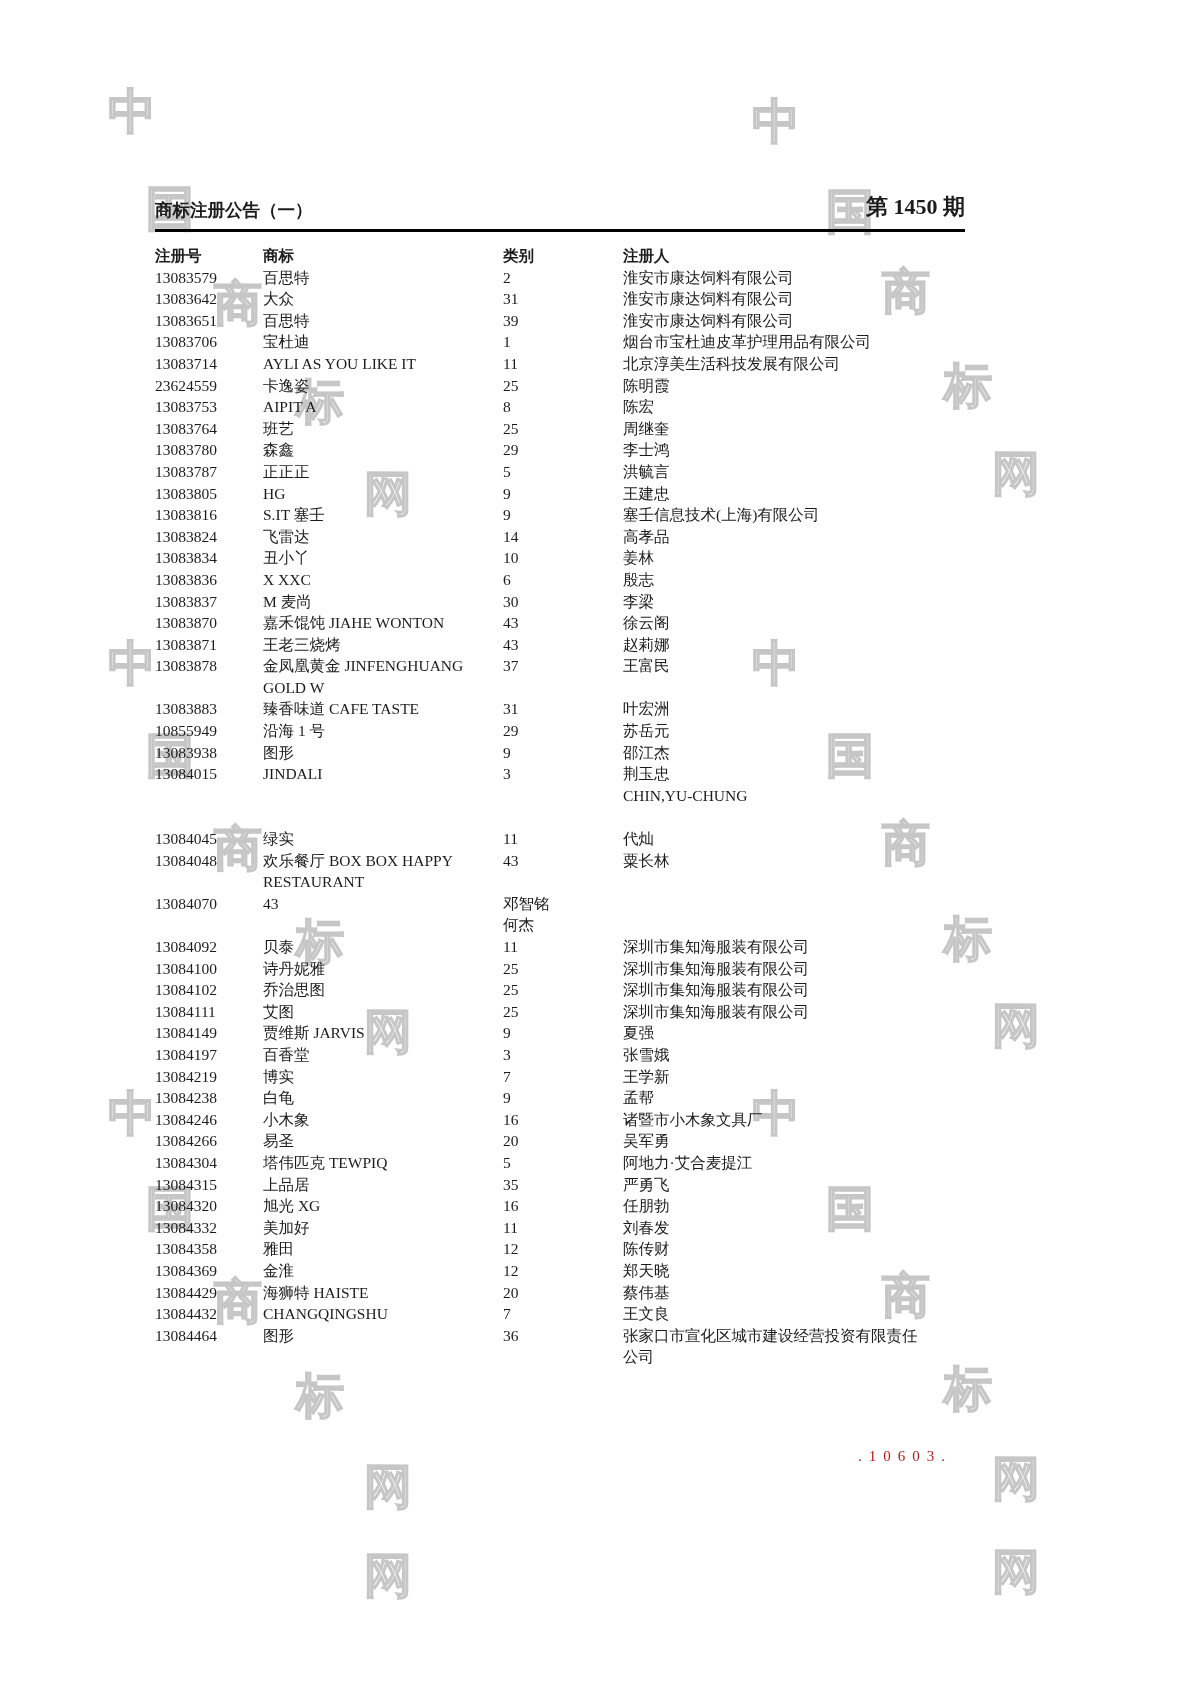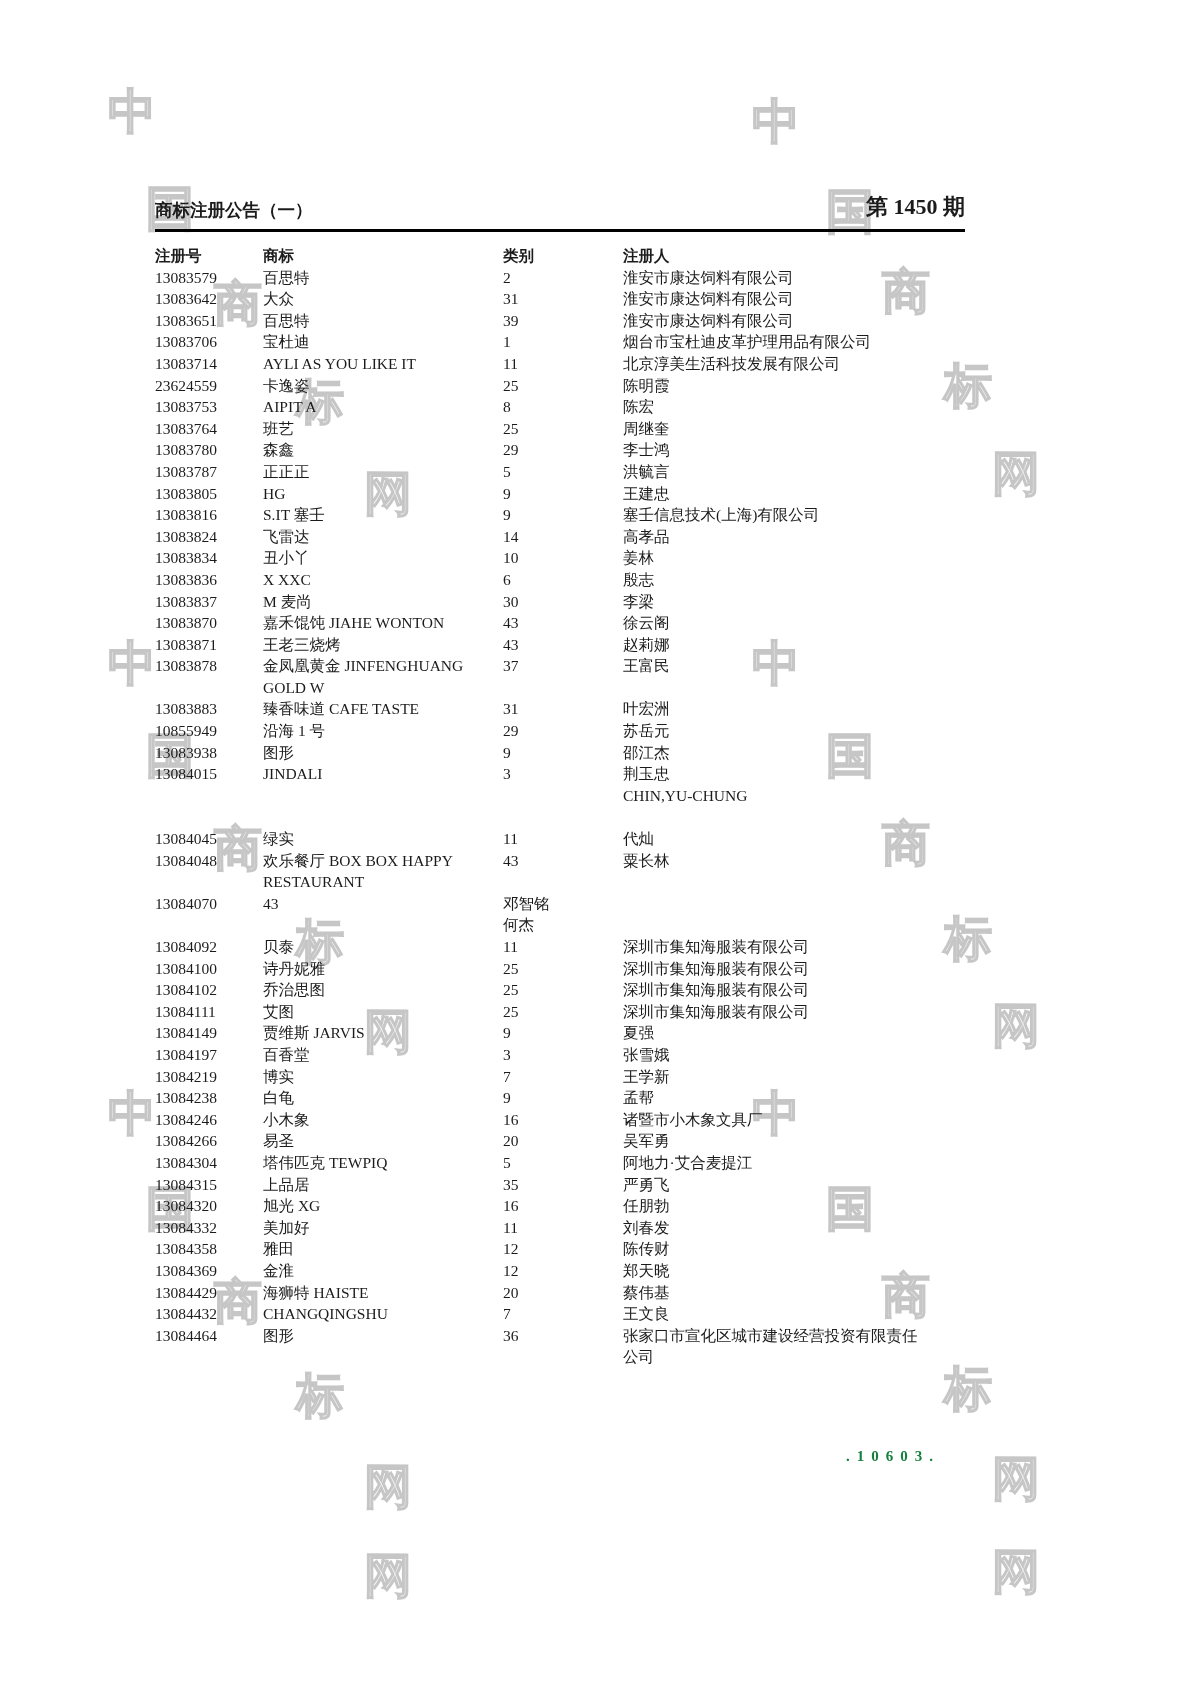--- a/index.html
+++ b/index.html
@@ -25,22 +25,22 @@
   .doc-issue{font-weight:bold;font-size:22px;}
   .thead{
     display:grid;grid-template-columns:108px 240px 120px 1fr;
     font-weight:bold;font-size:15.5px;line-height:21.6px;margin-top:13px;
   }
   .tbody{font-size:15.5px;}
   .row{display:grid;grid-template-columns:108px 240px 120px 1fr;align-items:start;}
   .cell{line-height:21.6px;}
   .cell .ln{min-height:21.6px;}
   .pageno{
-    position:absolute;right:250px;top:1448px;z-index:1;
-    font-size:15px;letter-spacing:7px;color:#15803d;font-weight:bold;
+    position:absolute;right:238px;top:1448px;z-index:1;
+    font-size:15px;letter-spacing:7px;color:#b91c1c;
   }
 </style>
 </head>
 <body>
 
 <div class="wm-layer">
     <span style="left: 108px; top: 88px;">中</span>
     <span style="left: 146px; top: 185px;">国</span>
     <span style="left: 214px; top: 280px;">商</span>
     <span style="left: 296px; top: 378px;">标</span>

